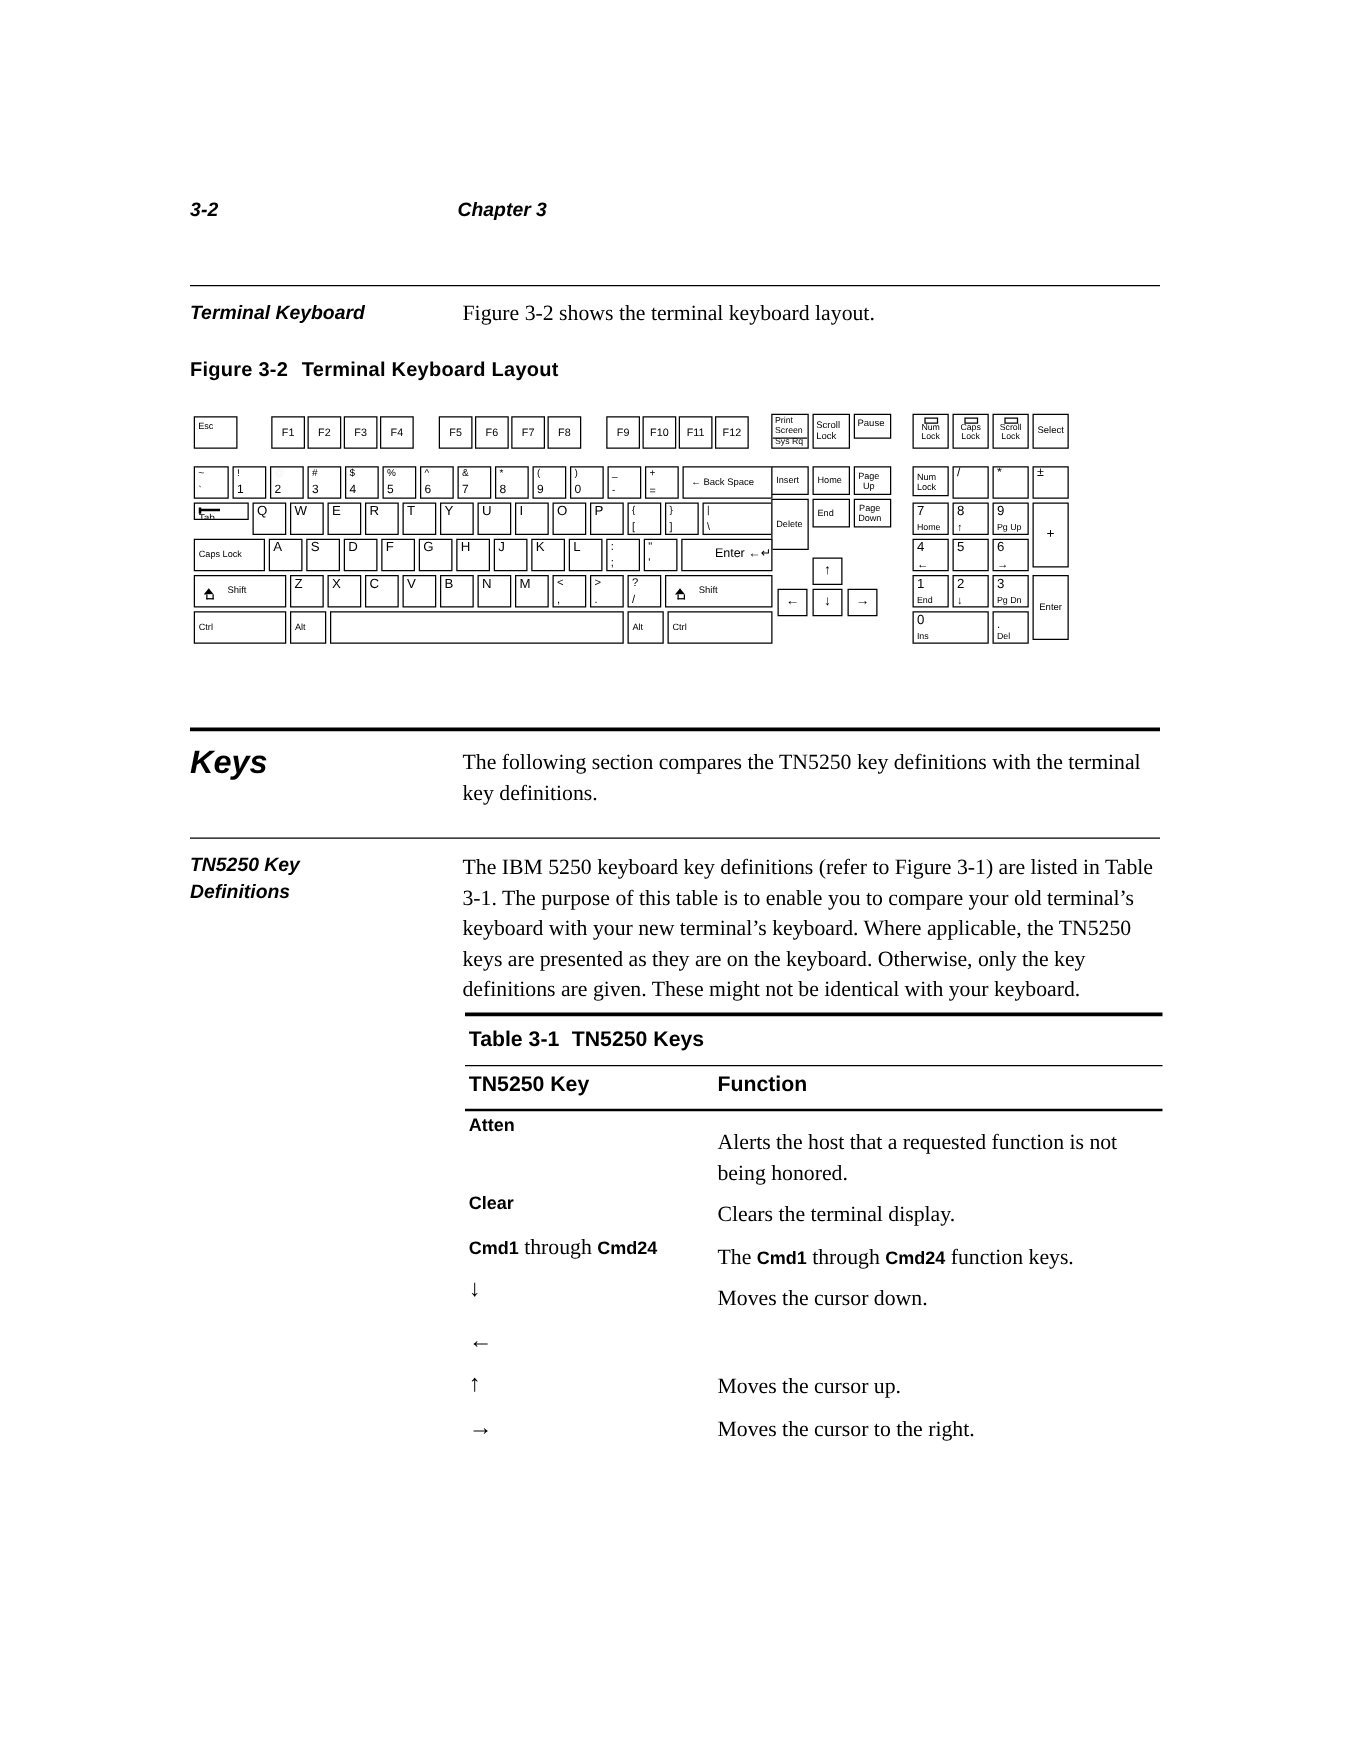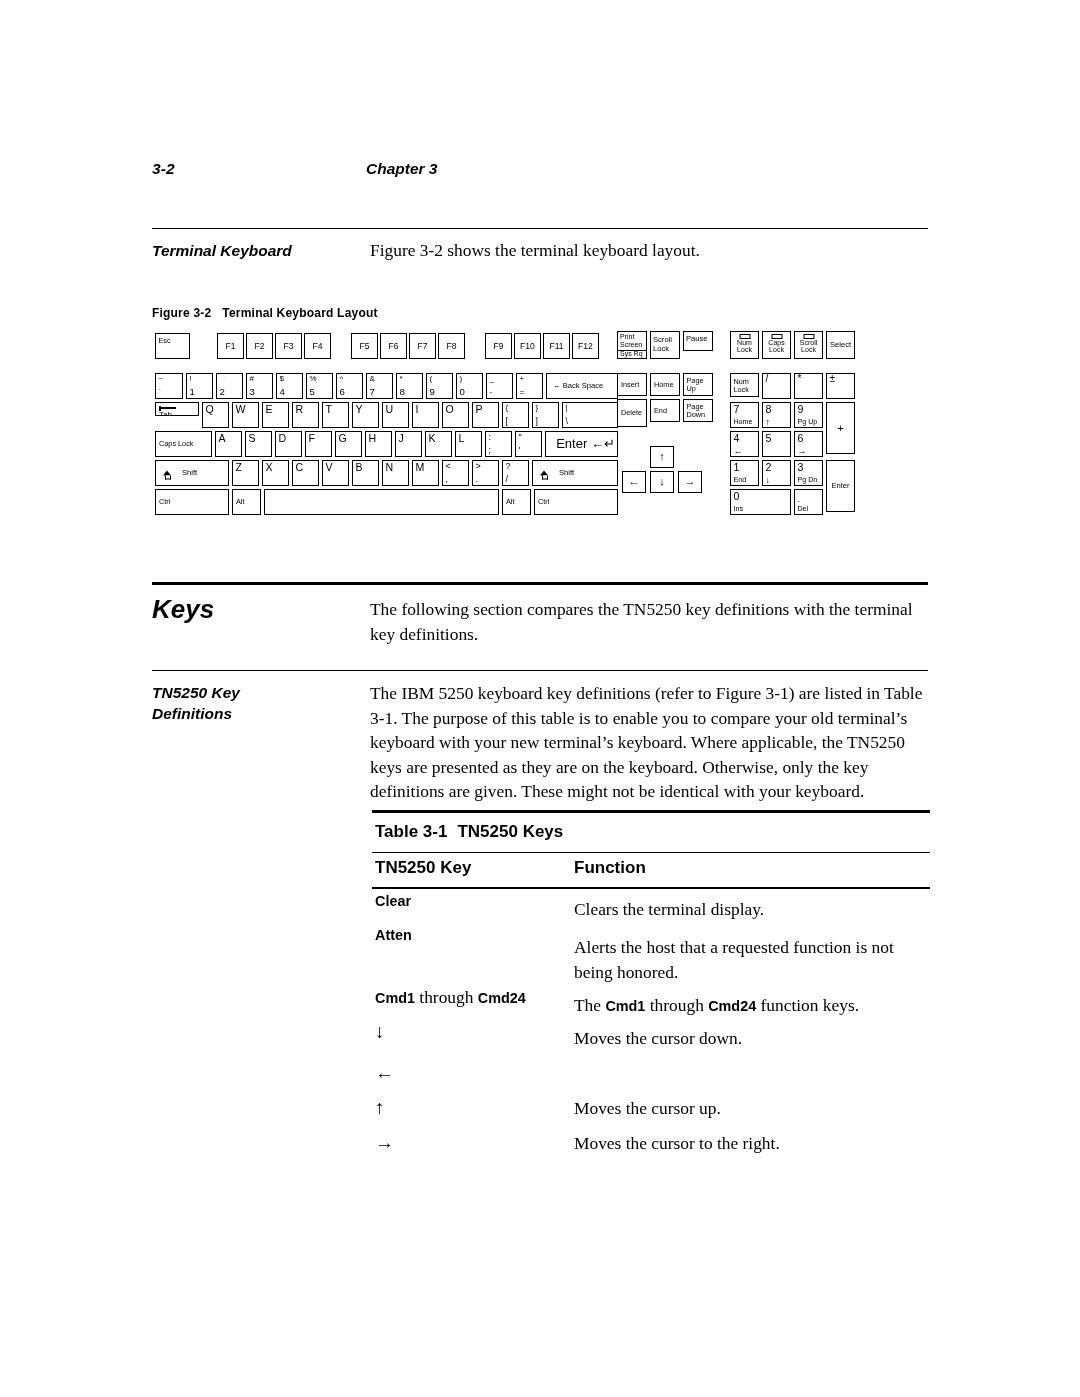--- a/index.html
+++ b/index.html
@@ -36,44 +36,44 @@
     font-style:italic;font-weight:bold;font-size:15.5px;line-height:21px;
   }
   .bodytext{
     position:absolute;
     font-family:"Liberation Serif", serif;
     font-size:17.4px;line-height:24.5px;text-align:left;
   }
 
   
   .figcap{
-    position:absolute;left:152px;top:306px;
+    position:absolute;left:152px;top:288px;
     font-family:"Liberation Sans", sans-serif;
-    font-weight:bold;font-size:12px;letter-spacing:.2px;
+    font-weight:bold;font-size:16px;letter-spacing:.2px;
   }
   .figcap .num{margin-right:11px;}
 
   
   .sechead{
     position:absolute;
     font-family:Liberation Sans, sans-serif;
     font-style:italic;font-weight:bold;font-size:26px;
   }
 
   
   #keyboard{position:absolute;left:155px;top:333px;width:690px;height:196px;}
   .key{
     position:absolute;box-sizing:border-box;
     border:1px solid #000;background:#fff;
     font-family:"Liberation Sans", sans-serif;
     font-size:7.3px;line-height:8.4px;color:#000;
     overflow:hidden;
   }
   
-  .key .lbl{position:absolute;left:2.5px;top:2.5px;white-space:pre-line;}
+  .key .lbl{position:absolute;left:2.5px;top:2.5px;white-space:pre-line;text-align:center;}
   
   .key .up{position:absolute;left:2.5px;top:1px;font-size:8px;line-height:8px;}
   .key .lo{position:absolute;left:2.5px;bottom:1px;font-size:9.6px;line-height:10px;}
   .key .big{position:absolute;left:2.5px;top:1px;font-size:10.6px;line-height:11px;}
   .key .sml{position:absolute;left:2.5px;bottom:.5px;font-size:7.1px;line-height:7.6px;}
   .key .mid{position:absolute;left:0;right:0;top:50%;transform:translateY(-50%);
             text-align:center;font-size:9px;}
   .key .midl{position:absolute;left:3px;top:50%;transform:translateY(-50%);font-size:7.3px;}
   .key .arrowbig{position:absolute;left:0;right:0;top:50%;transform:translateY(-55%);
             text-align:center;font-size:11px;line-height:11px;}
@@ -351,21 +351,21 @@
       </div>
     <div class="key" style="left:377px;top:69px;width:27px;height:26px;">
       <span class="up">}</span>
       <span class="lo" style="font-size:8.6px;">]</span>
       </div>
     <div class="key" style="left:407px;top:69px;width:56px;height:26px;">
       <span class="up">|</span>
       <span class="lo" style="font-size:8.6px;">\</span>
       </div>
 
-    <div class="key" style="left:462px;top:66px;width:30px;height:28px;">
+    <div class="key" style="left:462px;top:66px;width:30px;height:41px;">
       <span class="midl">Delete</span>
       </div>
     <div class="key" style="left:495px;top:66px;width:30px;height:23px;">
       <span class="midl">End</span>
       </div>
     <div class="key" style="left:528px;top:66px;width:30px;height:23px;">
       <span class="lbl" style="top:3px;">Page
 Down</span>
       </div>
 
@@ -417,21 +417,21 @@
       </div>
     <div class="key" style="left:330px;top:98px;width:27px;height:26px;">
       <span class="up" style="font-size:9px;">:</span>
       <span class="lo" style="font-size:9px;">;</span>
       </div>
     <div class="key" style="left:360px;top:98px;width:27px;height:26px;">
       <span class="up" style="font-size:9px;">"</span>
       <span class="lo" style="font-size:9px;">'</span>
       </div>
     <div class="key" style="left:390px;top:98px;width:73px;height:26px;">
-      <span class="rowlbl" style="font-size:13px;text-align:center;left:8px;"><span>Enter</span>&nbsp;←↵</span>
+      <span class="rowlbl" style="font-size:10px;text-align:right;left:8px;"><span>Enter</span>&nbsp;←↵</span>
       </div>
 
     <div class="key" style="left:495px;top:113px;width:24px;height:22px;">
       <span class="arrowbig">↑</span>
       </div>
 
     <div class="key" style="left:575px;top:98px;width:29px;height:26px;">
       <span class="big">4</span>
       <span class="sml" style="font-size:9px;">←</span>
       </div>
@@ -557,30 +557,30 @@
 
     <div class="rule rule-thin" style="position:relative;left:0;top:0;width:558px;"></div>
 
     <div class="tbl-hdr">
       <span class="c1">TN5250 Key</span>
       <span class="c2">Function</span>
     </div>
 
     <div class="rule rule-med" style="position:relative;left:0;top:0;width:558px;"></div>
 
+    <div class="trow" style="height:50px;padding-top:12px;">
+      <span class="c1">Atten</span>
+      <div class="c2">Alerts the host that a requested function is not being honored.</div>
+    </div>
+
     <div class="trow" style="height:26px;padding-top:8px;">
       <span class="c1">Clear</span>
       <div class="c2">Clears the terminal display.</div>
     </div>
 
-    <div class="trow" style="height:50px;padding-top:12px;">
-      <span class="c1">Atten</span>
-      <div class="c2">Alerts the host that a requested function is not being honored.</div>
-    </div>
-
     <div class="trow" style="height:27px;padding-top:8px;">
       <span class="c1">Cmd1<span class="ser"> through </span>Cmd24</span>
       <div class="c2">The <span class="mono">Cmd1</span> through <span class="mono">Cmd24</span> function keys.</div>
     </div>
 
     <div class="trow" style="height:35px;padding-top:6px;">
       <span class="c1 serif">↓</span>
       <div class="c2">Moves the cursor down.</div>
     </div>
     <div class="trow" style="height:35px;padding-top:0px;">

